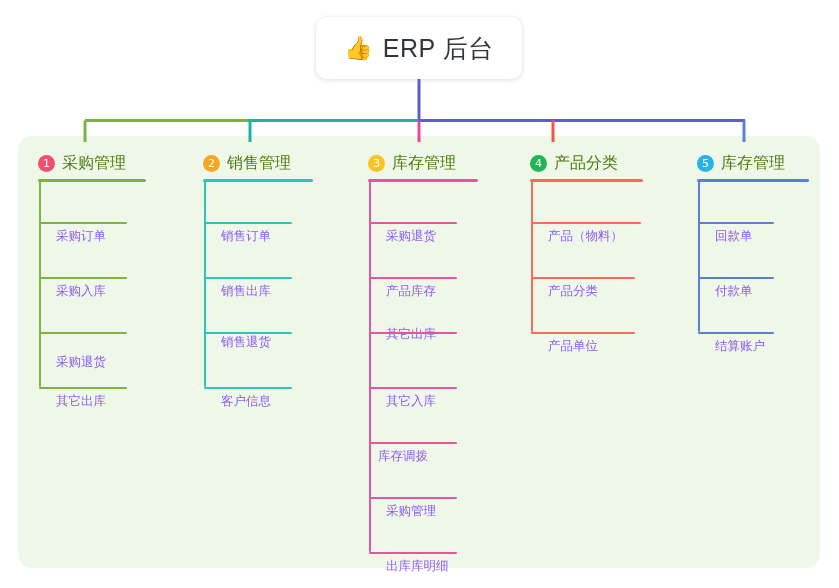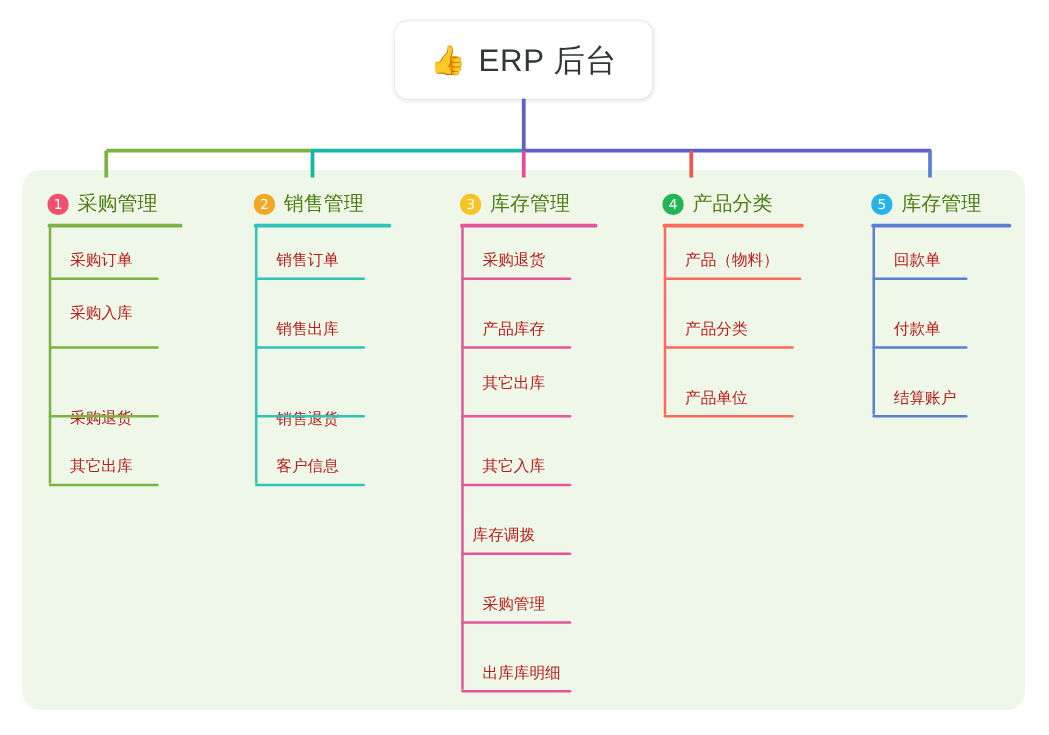--- a/index.html
+++ b/index.html
@@ -38,21 +38,21 @@
   .col-head{position:relative;height:34px;display:flex;align-items:center;gap:7px;}
   .badge{
     width:17px;height:17px;border-radius:50%;
     display:flex;align-items:center;justify-content:center;
     color:#fff;font-size:11px;line-height:1;flex:0 0 auto;
     font-family:"DejaVu Sans",sans-serif;
   }
   .head-text{font-size:16px;color:#4d7c0f;white-space:nowrap;}
   .head-rule{position:absolute;left:0;bottom:0;height:3px;border-radius:2px;}
   .leaf-label{
-    position:absolute;font-size:12.5px;color:#b91c1c;white-space:nowrap;
+    position:absolute;font-size:12.5px;color:#8b5cf6;white-space:nowrap;margin-top:28px;
   }
   .leaf-rule{position:absolute;height:2px;border-radius:1px;}
   .spine{position:absolute;width:2px;border-radius:1px;}
 </style>
 </head>
 <body>
 
 <div id="root">
 
   <div class="title-card">
@@ -79,39 +79,39 @@
   <div id="cols">
       <div class="col" style="left: 38px; top: 146px;">
         <div class="col-head">
           <span class="badge" style="background: rgb(240, 80, 110);">1</span>
           <span class="head-text">采购管理</span>
         </div>
         <div class="head-rule" style="width: 108px; background: rgb(124, 179, 66); top: 33px; bottom: auto;"></div>
         <div class="spine" style="left: 1px; top: 35px; height: 206px; background: rgb(124, 179, 66);"></div>
         <div class="leaf-label" style="left: 18px; top: 54px;">采购订单</div>
         <div class="leaf-rule" style="width: 88px; left: 1px; top: 76px; background: rgb(124, 179, 66);"></div>
-        <div class="leaf-label" style="left: 18px; top: 96px; font-family: Liberation Mono, monospace;">采购入库</div>
+        <div class="leaf-label" style="left: 18px; top: 109px; font-family: Liberation Mono, monospace;">采购入库</div>
         <div class="leaf-rule" style="width: 88px; left: 1px; top: 131px; background: rgb(124, 179, 66);"></div>
         <div class="leaf-label" style="left: 18px; top: 180px;">采购退货</div>
         <div class="leaf-rule" style="width: 88px; left: 1px; top: 186px; background: rgb(124, 179, 66);"></div>
         <div class="leaf-label" style="left: 18px; top: 219px;">其它出库</div>
         <div class="leaf-rule" style="width: 88px; left: 1px; top: 241px; background: rgb(124, 179, 66);"></div>
       </div>
       <div class="col" style="left: 203px; top: 146px;">
         <div class="col-head">
           <span class="badge" style="background: rgb(245, 166, 35);">2</span>
           <span class="head-text">销售管理</span>
         </div>
         <div class="head-rule" style="width: 110px; background: rgb(46, 196, 182); top: 33px; bottom: auto;"></div>
         <div class="spine" style="left: 1px; top: 35px; height: 206px; background: rgb(46, 196, 182);"></div>
         <div class="leaf-label" style="left: 18px; top: 54px;">销售订单</div>
         <div class="leaf-rule" style="width: 88px; left: 1px; top: 76px; background: rgb(46, 196, 182);"></div>
         <div class="leaf-label" style="left: 18px; top: 109px;">销售出库</div>
         <div class="leaf-rule" style="width: 88px; left: 1px; top: 131px; background: rgb(46, 196, 182);"></div>
-        <div class="leaf-label" style="left: 18px; top: 181px;">销售退货</div>
+        <div class="leaf-label" style="left: 18px; top: 160px;">销售退货</div>
         <div class="leaf-rule" style="width: 88px; left: 1px; top: 186px; background: rgb(46, 196, 182);"></div>
         <div class="leaf-label" style="left: 18px; top: 219px;">客户信息</div>
         <div class="leaf-rule" style="width: 88px; left: 1px; top: 241px; background: rgb(46, 196, 182);"></div>
       </div>
       <div class="col" style="left: 368px; top: 146px;">
         <div class="col-head">
           <span class="badge" style="background: rgb(247, 195, 37);">3</span>
           <span class="head-text">库存管理</span>
         </div>
         <div class="head-rule" style="width: 110px; background: rgb(230, 85, 156); top: 33px; bottom: auto;"></div>

